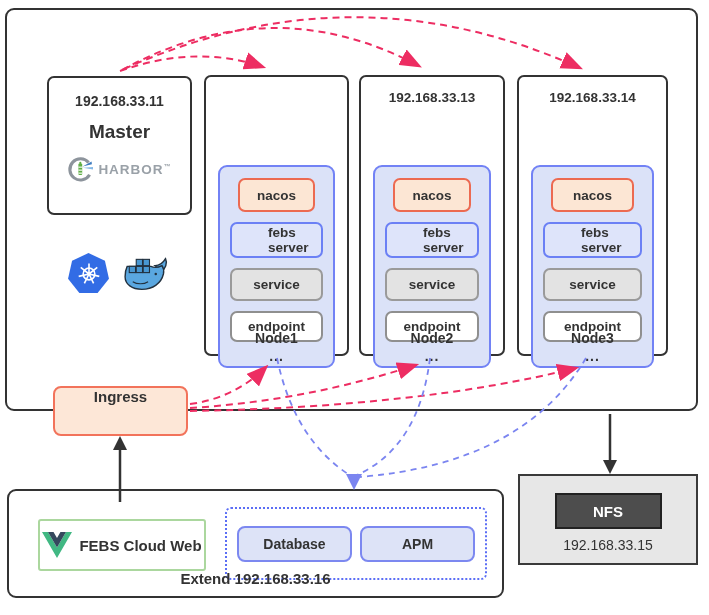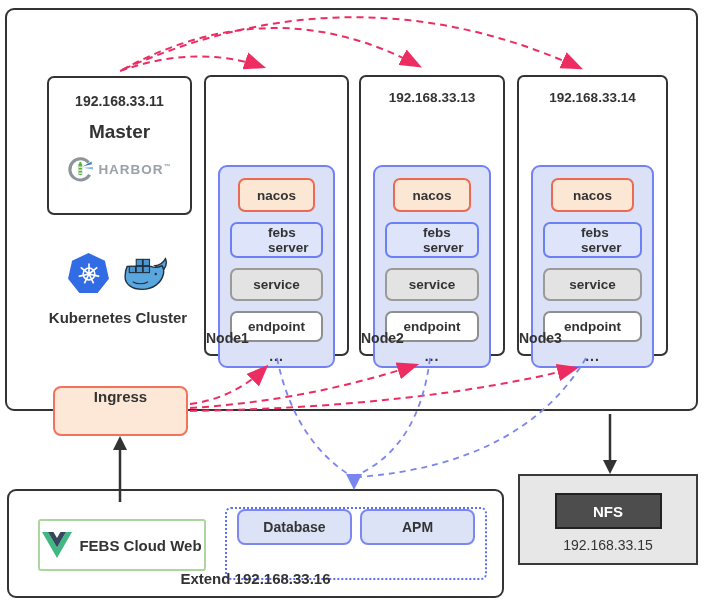--- a/index.html
+++ b/index.html
@@ -48,21 +48,21 @@
   }
   .comp {
     border-radius:7px; display:flex; align-items:center; justify-content:center;
     font-size:13.5px; font-weight:bold; color:#333;
   }
   .comp.nacos    { height:34px; margin:0 8px; background:#fce6d4; border:2px solid #ec6a51; }
   .comp.febs     { height:36px; background:#dee4fa; border:2px solid #6b80f5;padding-left:36px; }
   .comp.service  { height:33px; background:#e3e3e3; border:2px solid #9a9a9a; }
   .comp.endpoint { height:31px; background:#ffffff; border:2px solid #8f8f8f; }
   .dots { text-align:center; font-weight:bold; font-size:14px; letter-spacing:1px; line-height:8px; }
-  .node .nname { position:absolute; bottom:8px; left:0; right:0; text-align:left; font-size:14px; font-weight:bold; }
+  .node .nname { position:absolute; bottom:8px; left:0; right:0; text-align:center; font-size:14px; font-weight:bold; }
 
   
   .kgroup { position:absolute; left:38px; top:252px; width:160px; z-index:2; text-align:center; }
   .kicons { display:flex; align-items:center; justify-content:center; gap:13px; height:44px; }
   .khept {
     width:42px; height:42px; background:#326ce5;
     clip-path:polygon(50% 0%,89.1% 18.7%,98.7% 61.1%,71.7% 95.1%,28.3% 95.1%,1.3% 61.1%,10.9% 18.7%);
     display:flex; align-items:center; justify-content:center;
   }
   .klabel { margin-top:13px; font-size:15px; font-weight:bold; }
@@ -78,21 +78,21 @@
   
   .webbox {
     position:absolute; left:29px; top:28px; width:168px; height:52px;
     border:2px solid #abd79e; border-radius:3px; background:#fff;
     display:flex; align-items:center; justify-content:center; gap:7px;
   }
   .weblabel { font-size:15px; font-weight:bold; }
   .dotted {
     position:absolute; left:216px; top:16px; width:262px; height:73px;
     border:2px dotted #5b6ef5; border-radius:6px;
-    display:flex; align-items:flex-start; justify-content:center; gap:8px;
+    display:flex; align-items:center; justify-content:center; gap:8px;
   }
   .mid {
     width:115px; height:36px; background:#dde3f7; border:2px solid #7c88f0; border-radius:8px;
     display:flex; align-items:center; justify-content:center; font-size:14px; font-weight:bold;
   }
   .extlabel { position:absolute; bottom:9px; left:0; right:0; text-align:center; font-size:15px; font-weight:bold; }
 
   
   .nfsbadge {
     width:107px; height:36px; margin:17px auto 8px; background:#4d4d4d; border:2px solid #222;
@@ -190,21 +190,20 @@
           <rect x="9" y="14" width="9" height="9"></rect>
           <rect x="19" y="14" width="9" height="9"></rect>
           <rect x="29" y="14" width="9" height="9"></rect>
           <rect x="19" y="4" width="9" height="9"></rect>
           <rect x="29" y="4" width="9" height="9"></rect>
         </g>
         <circle cx="47" cy="25" r="1.8" fill="#22313f"></circle>
         <path d="M14 36 C20 40 30 40 36 36" fill="none" stroke="#22313f" stroke-width="1.6"></path>
       </svg>
     </div>
-    <div class="klabel">Kubernetes Cluster</div>
   </div>
 
   <div class="ingress">
     <span>Ingress</span>
   </div>
 
   <div class="extend">
     <div class="webbox">
       <svg width="30" height="26" viewBox="0 0 261.76 226.69">
         <path d="M0 0 L130.88 226.69 L261.76 0 L209.33 0 L130.88 135.9 L51.96 0 Z" fill="#41b883"></path>

